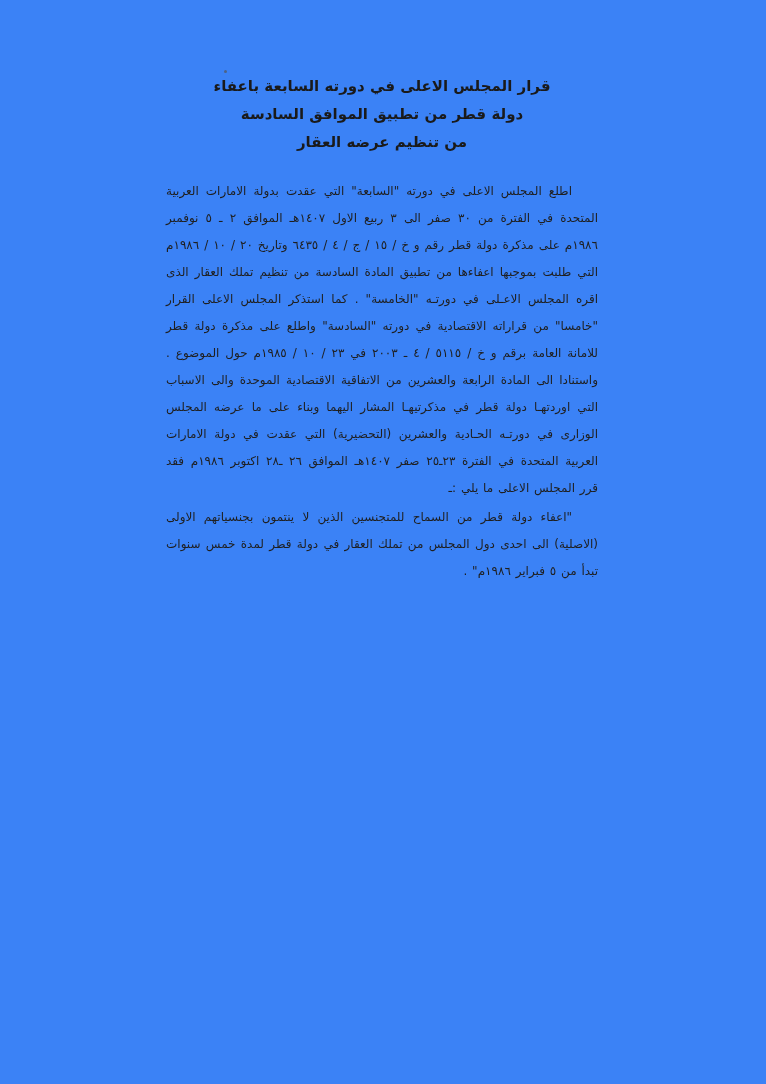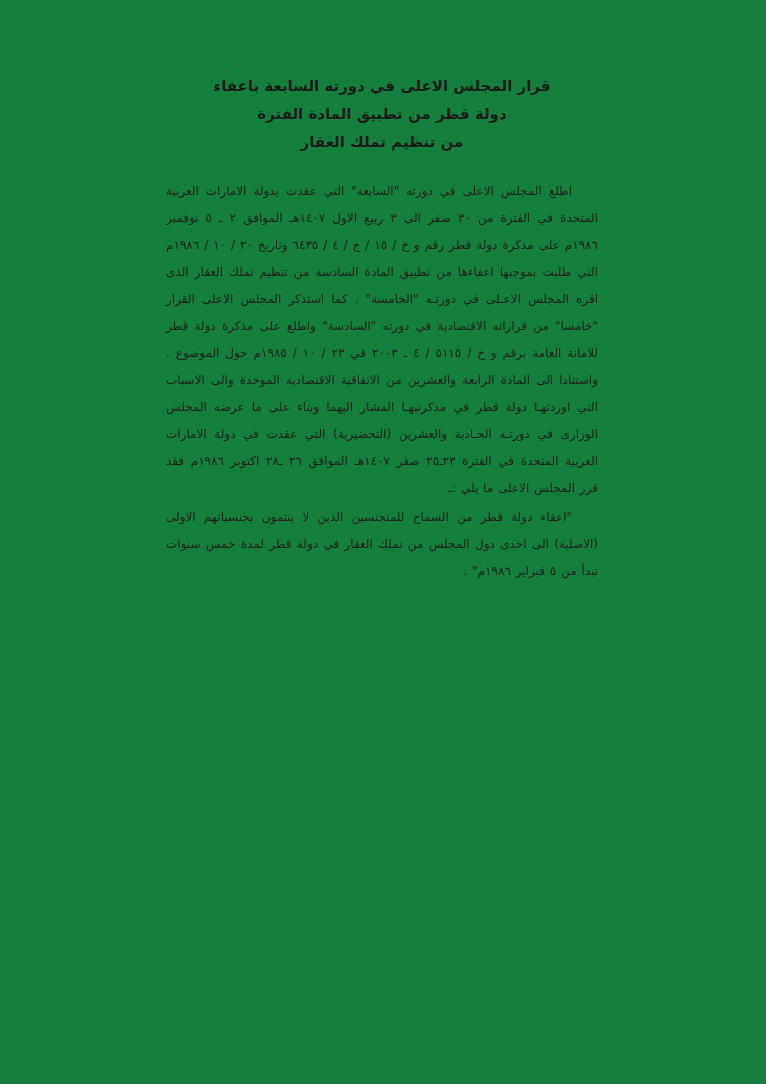--- a/index.html
+++ b/index.html
@@ -11,21 +11,21 @@
     width: 766px;
     height: 1084px;
     overflow: hidden;
     position: relative;
     font-family: "DejaVu Sans", sans-serif;
     color: #1c1c1c;
   }
   .page {
     position: absolute;
     inset: 0;
-    background: #15803d;
+    background: #3b82f6;
     direction: rtl;
   }
   .scan-dot {
     position: absolute;
     top: 70px;
     left: 224px;
     width: 3px;
     height: 3px;
     border-radius: 50%;
     background: #555;
@@ -67,22 +67,22 @@
 <body>
 
 <div class="page">
 
   <span class="scan-dot"></span>
 
   <div class="content">
 
     <div class="doc-title">
       <div class="title-line">قرار المجلس الاعلى في دورته السابعة باعفاء</div>
-      <div class="title-line">دولة قطر من تطبيق المادة الفترة</div>
-      <div class="title-line">من تنظيم تملك العقار</div>
+      <div class="title-line">دولة قطر من تطبيق الموافق السادسة</div>
+      <div class="title-line">من تنظيم عرضه العقار</div>
     </div>
 
     <div class="doc-body">
       <p class="indent">اطلع المجلس الاعلى في دورته "السابعة" التي عقدت بدولة الامارات العربية المتحدة في الفترة من ٣٠ صفر الى ٣ ربيع الاول ١٤٠٧هـ الموافق ٢ ـ ٥ نوفمبر ١٩٨٦م على مذكرة دولة قطر رقم و خ / ١٥ / ج / ٤ / ٦٤٣٥ وتاريخ ٢٠ / ١٠ / ١٩٨٦م التي طلبت بموجبها اعفاءها من تطبيق المادة السادسة من تنظيم تملك العقار الذى اقره المجلس الاعـلى في دورتـه "الخامسة" . كما استذكر المجلس الاعلى القرار "خامسا" من قراراته الاقتصادية في دورته "السادسة" واطلع على مذكرة دولة قطر للامانة العامة برقم و خ / ٥١١٥ / ٤ ـ ٢٠٠٣ في ٢٣ / ١٠ / ١٩٨٥م حول الموضوع . واستنادا الى المادة الرابعة والعشرين من الاتفاقية الاقتصادية الموحدة والى الاسباب التي اوردتهـا دولة قطر في مذكرتيهـا المشار اليهما وبناء على ما عرضه المجلس الوزارى في دورتـه الحـادية والعشرين (التحضيرية) التي عقدت في دولة الامارات العربية المتحدة في الفترة ٢٣ـ٢٥ صفر ١٤٠٧هـ الموافق ٢٦ ـ٢٨ اكتوبر ١٩٨٦م فقد قرر المجلس الاعلى ما يلي :ـ</p>
       <p class="indent">"اعفاء دولة قطر من السماح للمتجنسين الذين لا ينتمون بجنسياتهم الاولى (الاصلية) الى احدى دول المجلس من تملك العقار في دولة قطر لمدة خمس سنوات تبدأ من ٥ فبراير ١٩٨٦م" .</p>
     </div>
 
   </div>
 
 </div>

